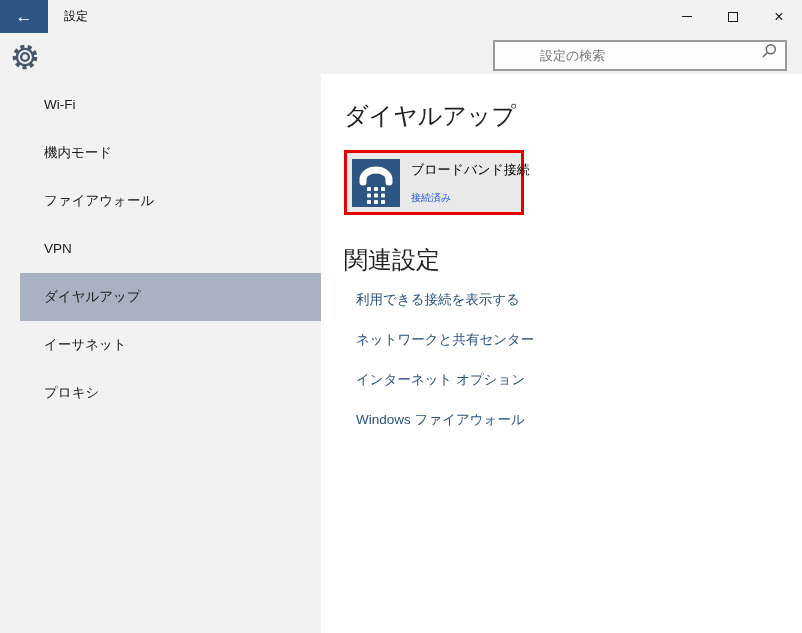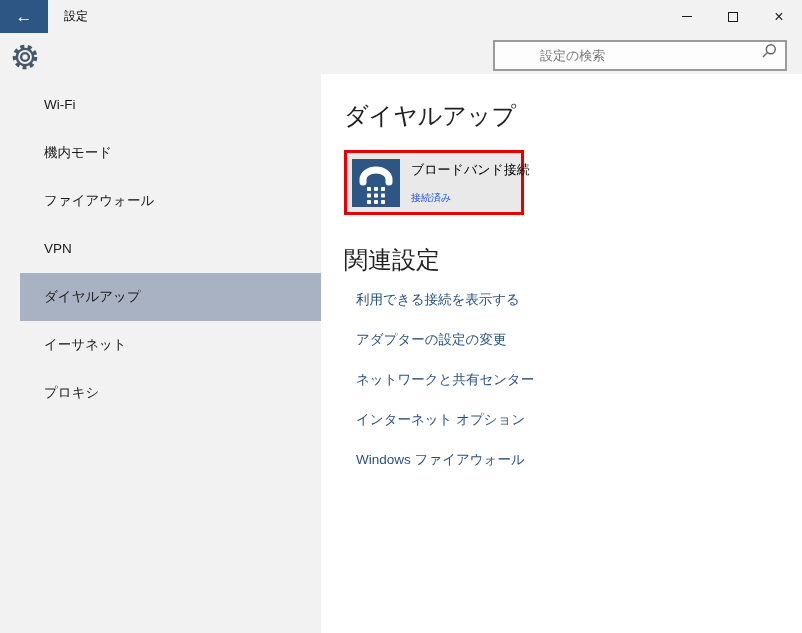--- a/index.html
+++ b/index.html
@@ -175,20 +175,19 @@
       <div class="conn-text">
         <div class="conn-name">ブロードバンド接続</div>
         <div class="conn-status">接続済み</div>
       </div>
     </div>
 
     <div class="section-heading heading-related">関連設定</div>
 
     <div class="links">
       <div class="link-item">利用できる接続を表示する</div>
-      <div class="link-item">アダプターの設定の変更</div>
       <div class="link-item">ネットワークと共有センター</div>
       <div class="link-item">インターネット オプション</div>
       <div class="link-item">Windows ファイアウォール</div>
     </div>
   </div>
 
 </div>
 
 </body></html>

